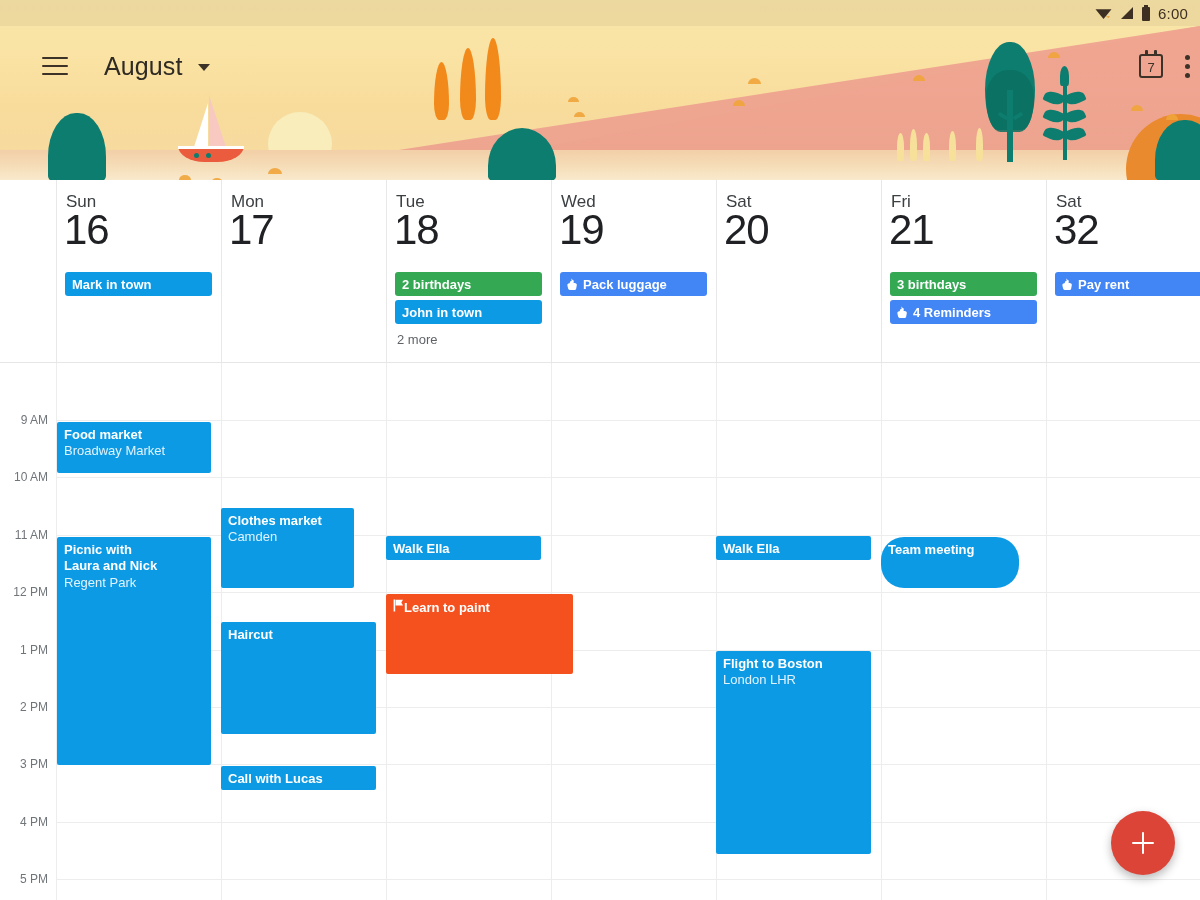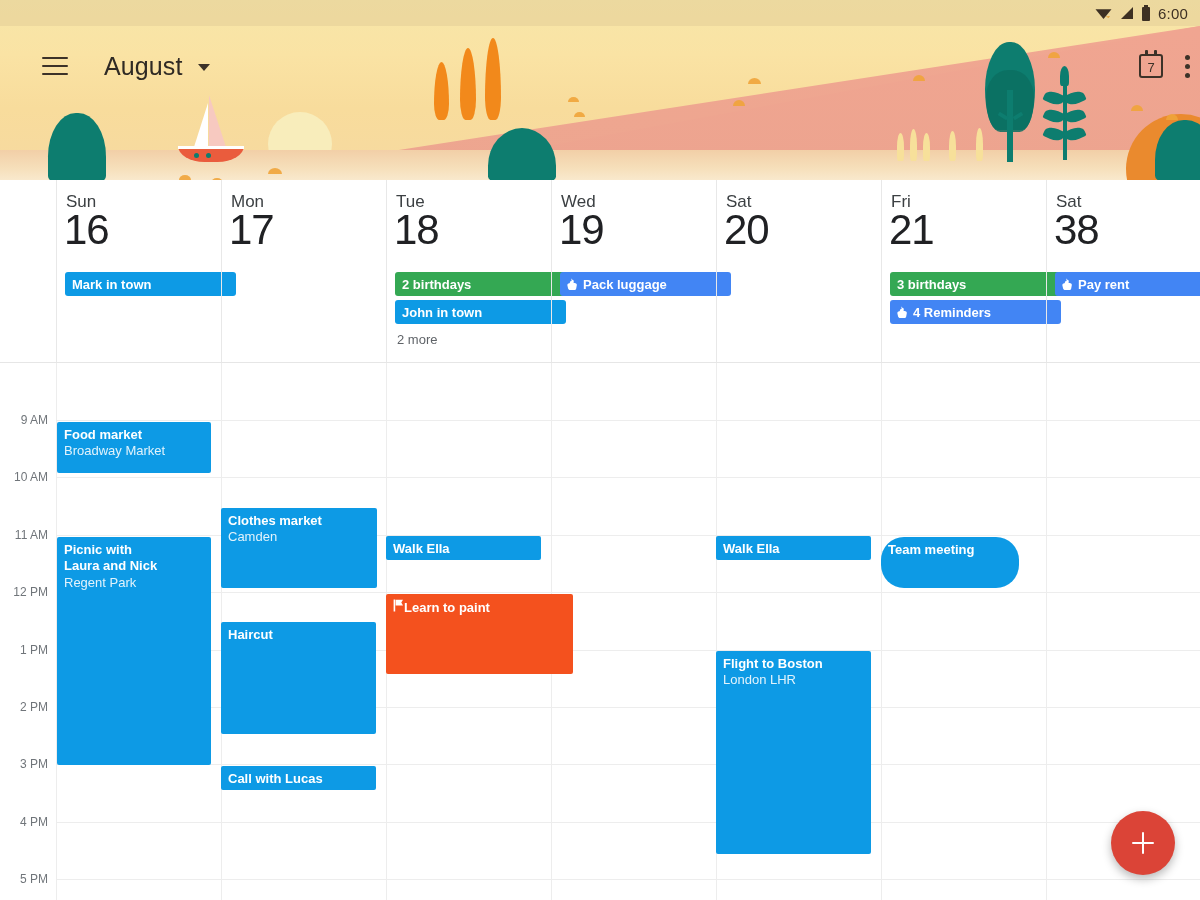--- a/index.html
+++ b/index.html
@@ -148,21 +148,21 @@
   .gutter { position:absolute; left:0; top:0; width:56px; height:100%; }
   .dcol {
     position:absolute; top:0; width:165px; height:100%;
     border-left:1px solid #e8e8e8;
   }
   .dow { position:absolute; left:9px; top:12px; font-size:17px; color:#3c4043; }
   .dnum {
     position:absolute; left:7px; top:29px; font-size:42px; color:#202124;
     font-weight:300; letter-spacing:-1px; line-height:1;
   }
-  .chips { position:absolute; left:8px; top:92px; width:171px; }
+  .chips { position:absolute; left:8px; top:92px; width:147px; }
   .chip {
     height:24px; margin-bottom:4px; border-radius:3px;
     display:flex; align-items:center; padding:0 7px;
     color:#fff; font-size:13px; font-weight:bold; white-space:nowrap; overflow:hidden;
     cursor:pointer;
   }
   .chip.wide { width:165px; }
   .chip .ico { margin-right:5px; display:inline-flex; flex:0 0 auto; }
   .more { font-size:13px; color:#5f6368; padding-left:2px; padding-top:4px; }
 
@@ -358,21 +358,21 @@
               <svg width="11" height="13" viewBox="0 0 11 13">
                 <path d="M5.3 0.4c-.6 0-1 .5-.9 1.1l.2 1.4-1.1.3c-.5.1-.8.6-.7 1.1l.2.8-1.5.5C.7 5.8.2 6.6.4 7.4l.7 3.1c.2.9 1 1.5 1.9 1.5h4.2c1 0 1.8-.7 2-1.6l.6-3.2c.2-.9-.4-1.8-1.3-2l-2-.4.3-1.6c.1-.6-.3-1.1-.9-1.2l-.6-.1V1.4c0-.5-.4-1-1-1z" fill="#fff"></path>
               </svg>
             </span>
             <span>4 Reminders</span>
           </div>
         </div>
       </div>
       <div class="dcol" style="left: 1046px;">
         <div class="dow">Sat</div>
-        <div class="dnum">38</div>
+        <div class="dnum">32</div>
         <div class="chips">
           <div class="chip wide" style="background: rgb(66, 133, 244);">
             <span class="ico">
               <svg width="11" height="13" viewBox="0 0 11 13">
                 <path d="M5.3 0.4c-.6 0-1 .5-.9 1.1l.2 1.4-1.1.3c-.5.1-.8.6-.7 1.1l.2.8-1.5.5C.7 5.8.2 6.6.4 7.4l.7 3.1c.2.9 1 1.5 1.9 1.5h4.2c1 0 1.8-.7 2-1.6l.6-3.2c.2-.9-.4-1.8-1.3-2l-2-.4.3-1.6c.1-.6-.3-1.1-.9-1.2l-.6-.1V1.4c0-.5-.4-1-1-1z" fill="#fff"></path>
               </svg>
             </span>
             <span>Pay rent</span>
           </div>
         </div>
@@ -411,21 +411,21 @@
   <div id="grid-events">
       <div class="ev" style="background: rgb(13, 154, 229); left: 57px; top: 59px; width: 154px; height: 51px;">
         <span class="t">Food market</span>
         <span class="s">Broadway Market</span>
       </div>
       <div class="ev" style="background: rgb(13, 154, 229); left: 57px; top: 174px; width: 154px; height: 228px;">
         <span class="t">Picnic with</span>
         <span class="t">Laura and Nick</span>
         <span class="s">Regent Park</span>
       </div>
-      <div class="ev" style="background: rgb(13, 154, 229); left: 221px; top: 145px; width: 156px; height: 80px;">
+      <div class="ev" style="background: rgb(13, 154, 229); left: 221px; top: 145px; width: 133px; height: 80px;">
         <span class="t">Clothes market</span>
         <span class="s">Camden</span>
       </div>
       <div class="ev" style="background: rgb(13, 154, 229); left: 221px; top: 259px; width: 155px; height: 112px;">
         <span class="t">Haircut</span>
       </div>
       <div class="ev" style="background: rgb(13, 154, 229); left: 221px; top: 403px; width: 155px; height: 24px;">
         <span class="t">Call with Lucas</span>
       </div>
       <div class="ev" style="background: rgb(13, 154, 229); left: 386px; top: 173px; width: 155px; height: 24px;">

